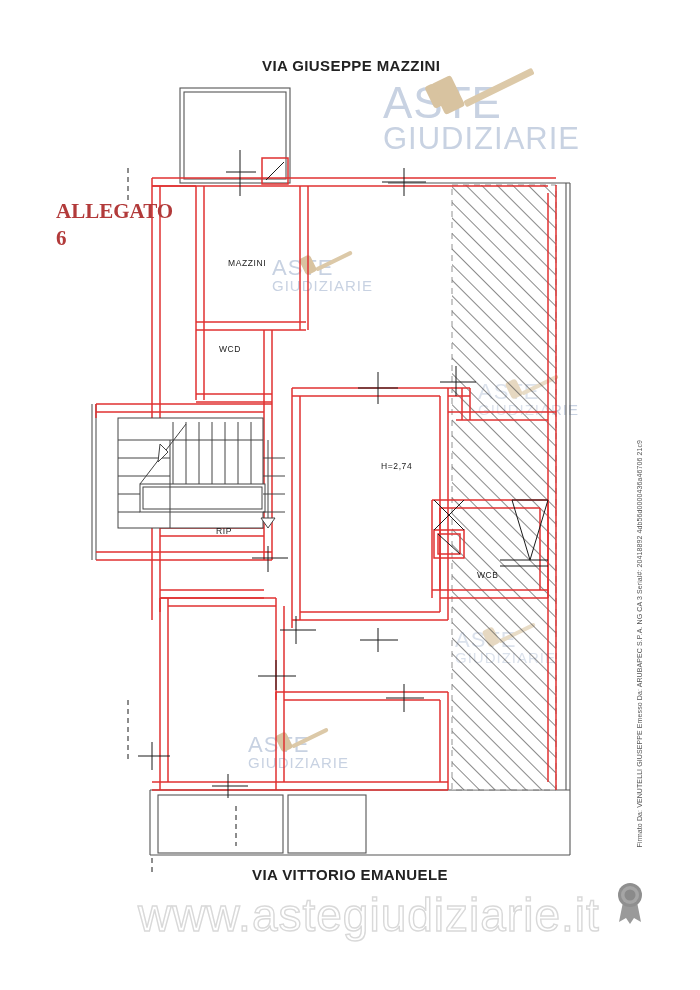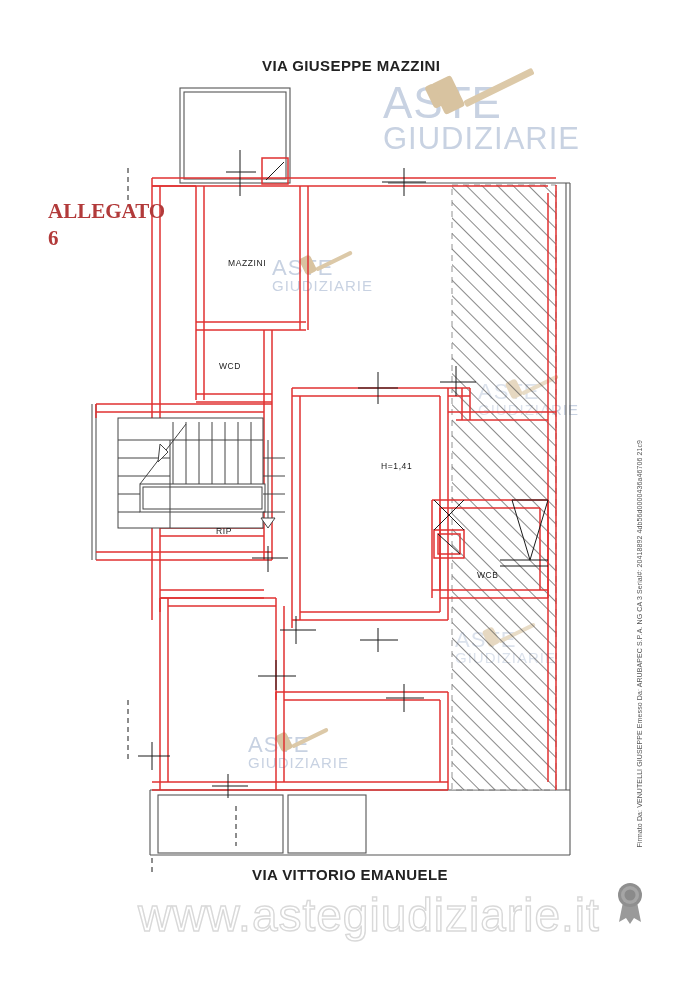--- a/index.html
+++ b/index.html
@@ -32,21 +32,21 @@
     letter-spacing: 0.4px;
     color: #222222;
     white-space: nowrap;
     z-index: 40;
   }
   #street-top { left: 262px; top: 57px; }
   #street-bottom { left: 252px; top: 866px; }
 
   .allegato {
     position: absolute;
-    left: 48px;
+    left: 56px;
     top: 198px;
     width: 150px;
     font-family: "Liberation Serif", serif;
     font-size: 21px;
     line-height: 27px;
     font-weight: bold;
     color: #b23a3a;
     z-index: 41;
   }
 
@@ -436,22 +436,22 @@
 
   <div class="street-label" id="street-bottom">VIA VITTORIO EMANUELE</div>
   <div class="street-label" id="street-top">VIA GIUSEPPE MAZZINI</div>
 
   <div class="allegato">
     <div>ALLEGATO</div>
     <div>6</div>
   </div>
 
   <div class="room-label" style="left:228px; top:258px;">MAZZINI</div>
-  <div class="room-label" style="left:219px; top:361px;">WCD</div>
-  <div class="room-label" style="left:381px; top:461px;">H=1,41</div>
+  <div class="room-label" style="left:219px; top:344px;">WCD</div>
+  <div class="room-label" style="left:381px; top:461px;">H=2,74</div>
   <div class="room-label" style="left:216px; top:526px;">RIP</div>
   <div class="room-label" style="left:477px; top:570px;text-align:right;">WCB</div>
 
   <div id="wm-url">www.astegiudiziarie.it</div>
 
 
   <div id="signature">Firmato Da: VENUTELLI GIUSEPPE Emesso Da: ARUBAPEC S.P.A. NG CA 3 Serial#: 20418892 4db56d0000436a46706 21c9</div>
 
   <svg id="seal" viewBox="0 0 36 44">
     <g fill="#9a9a9a">

